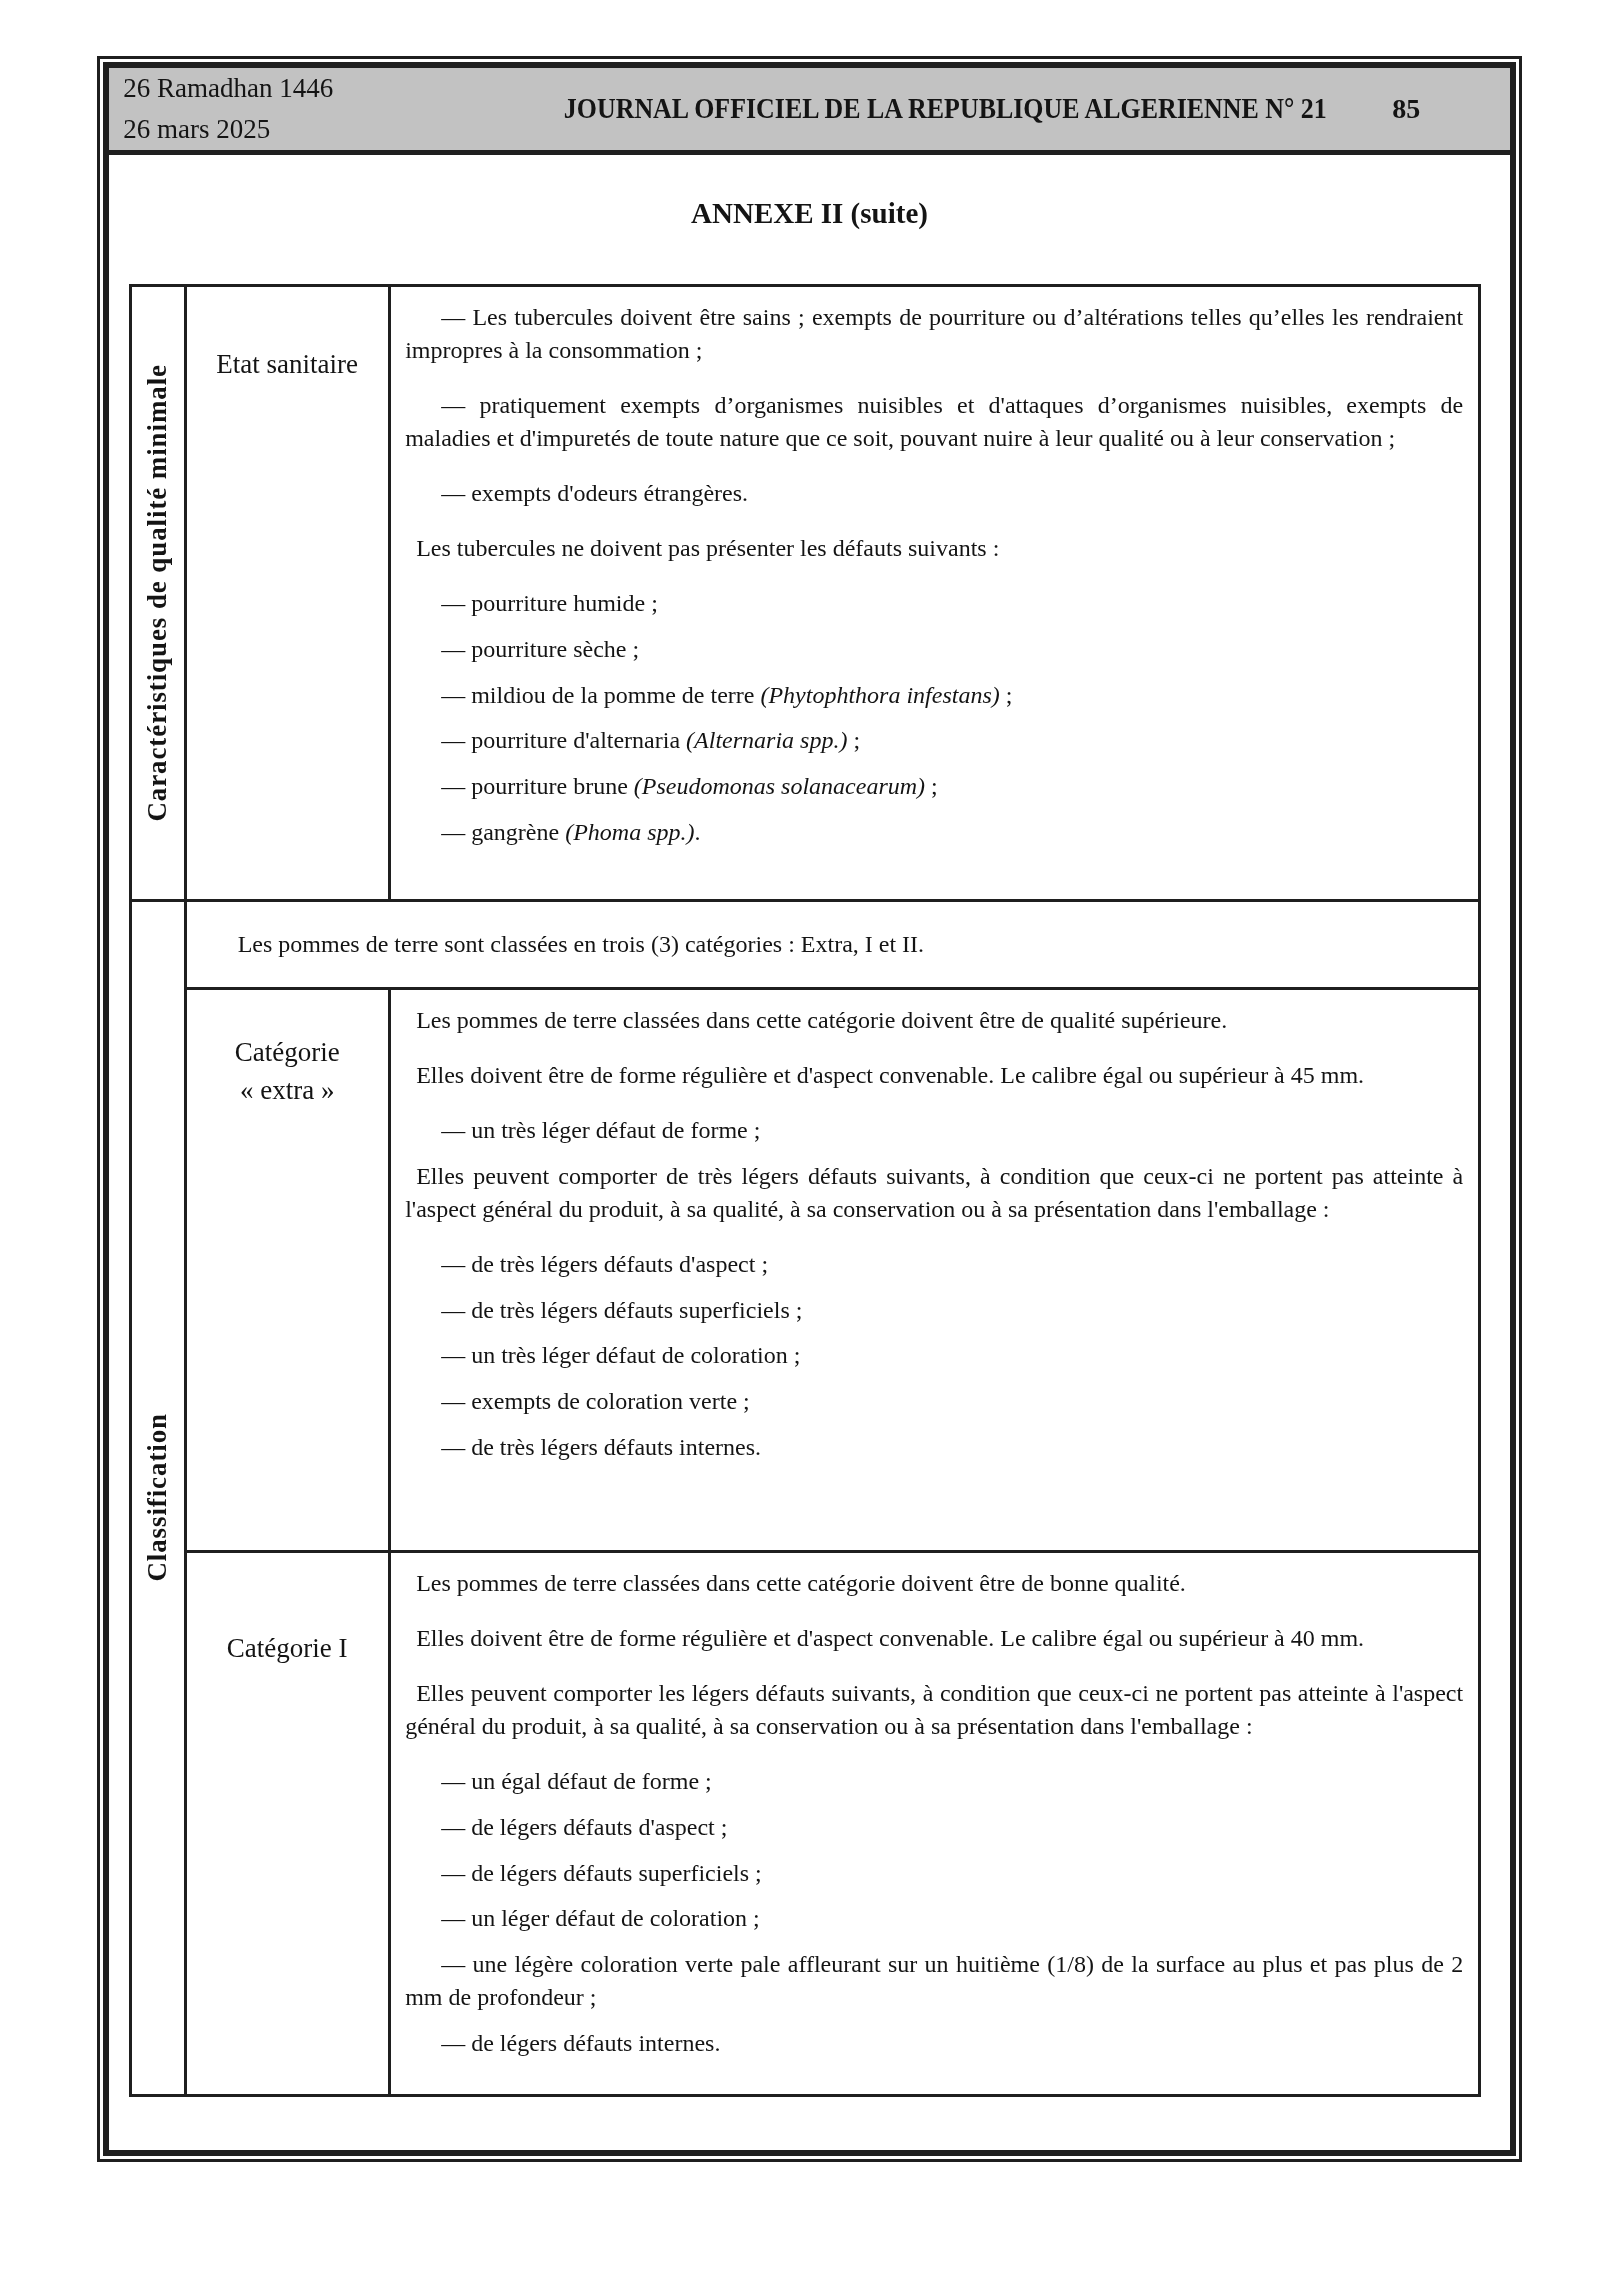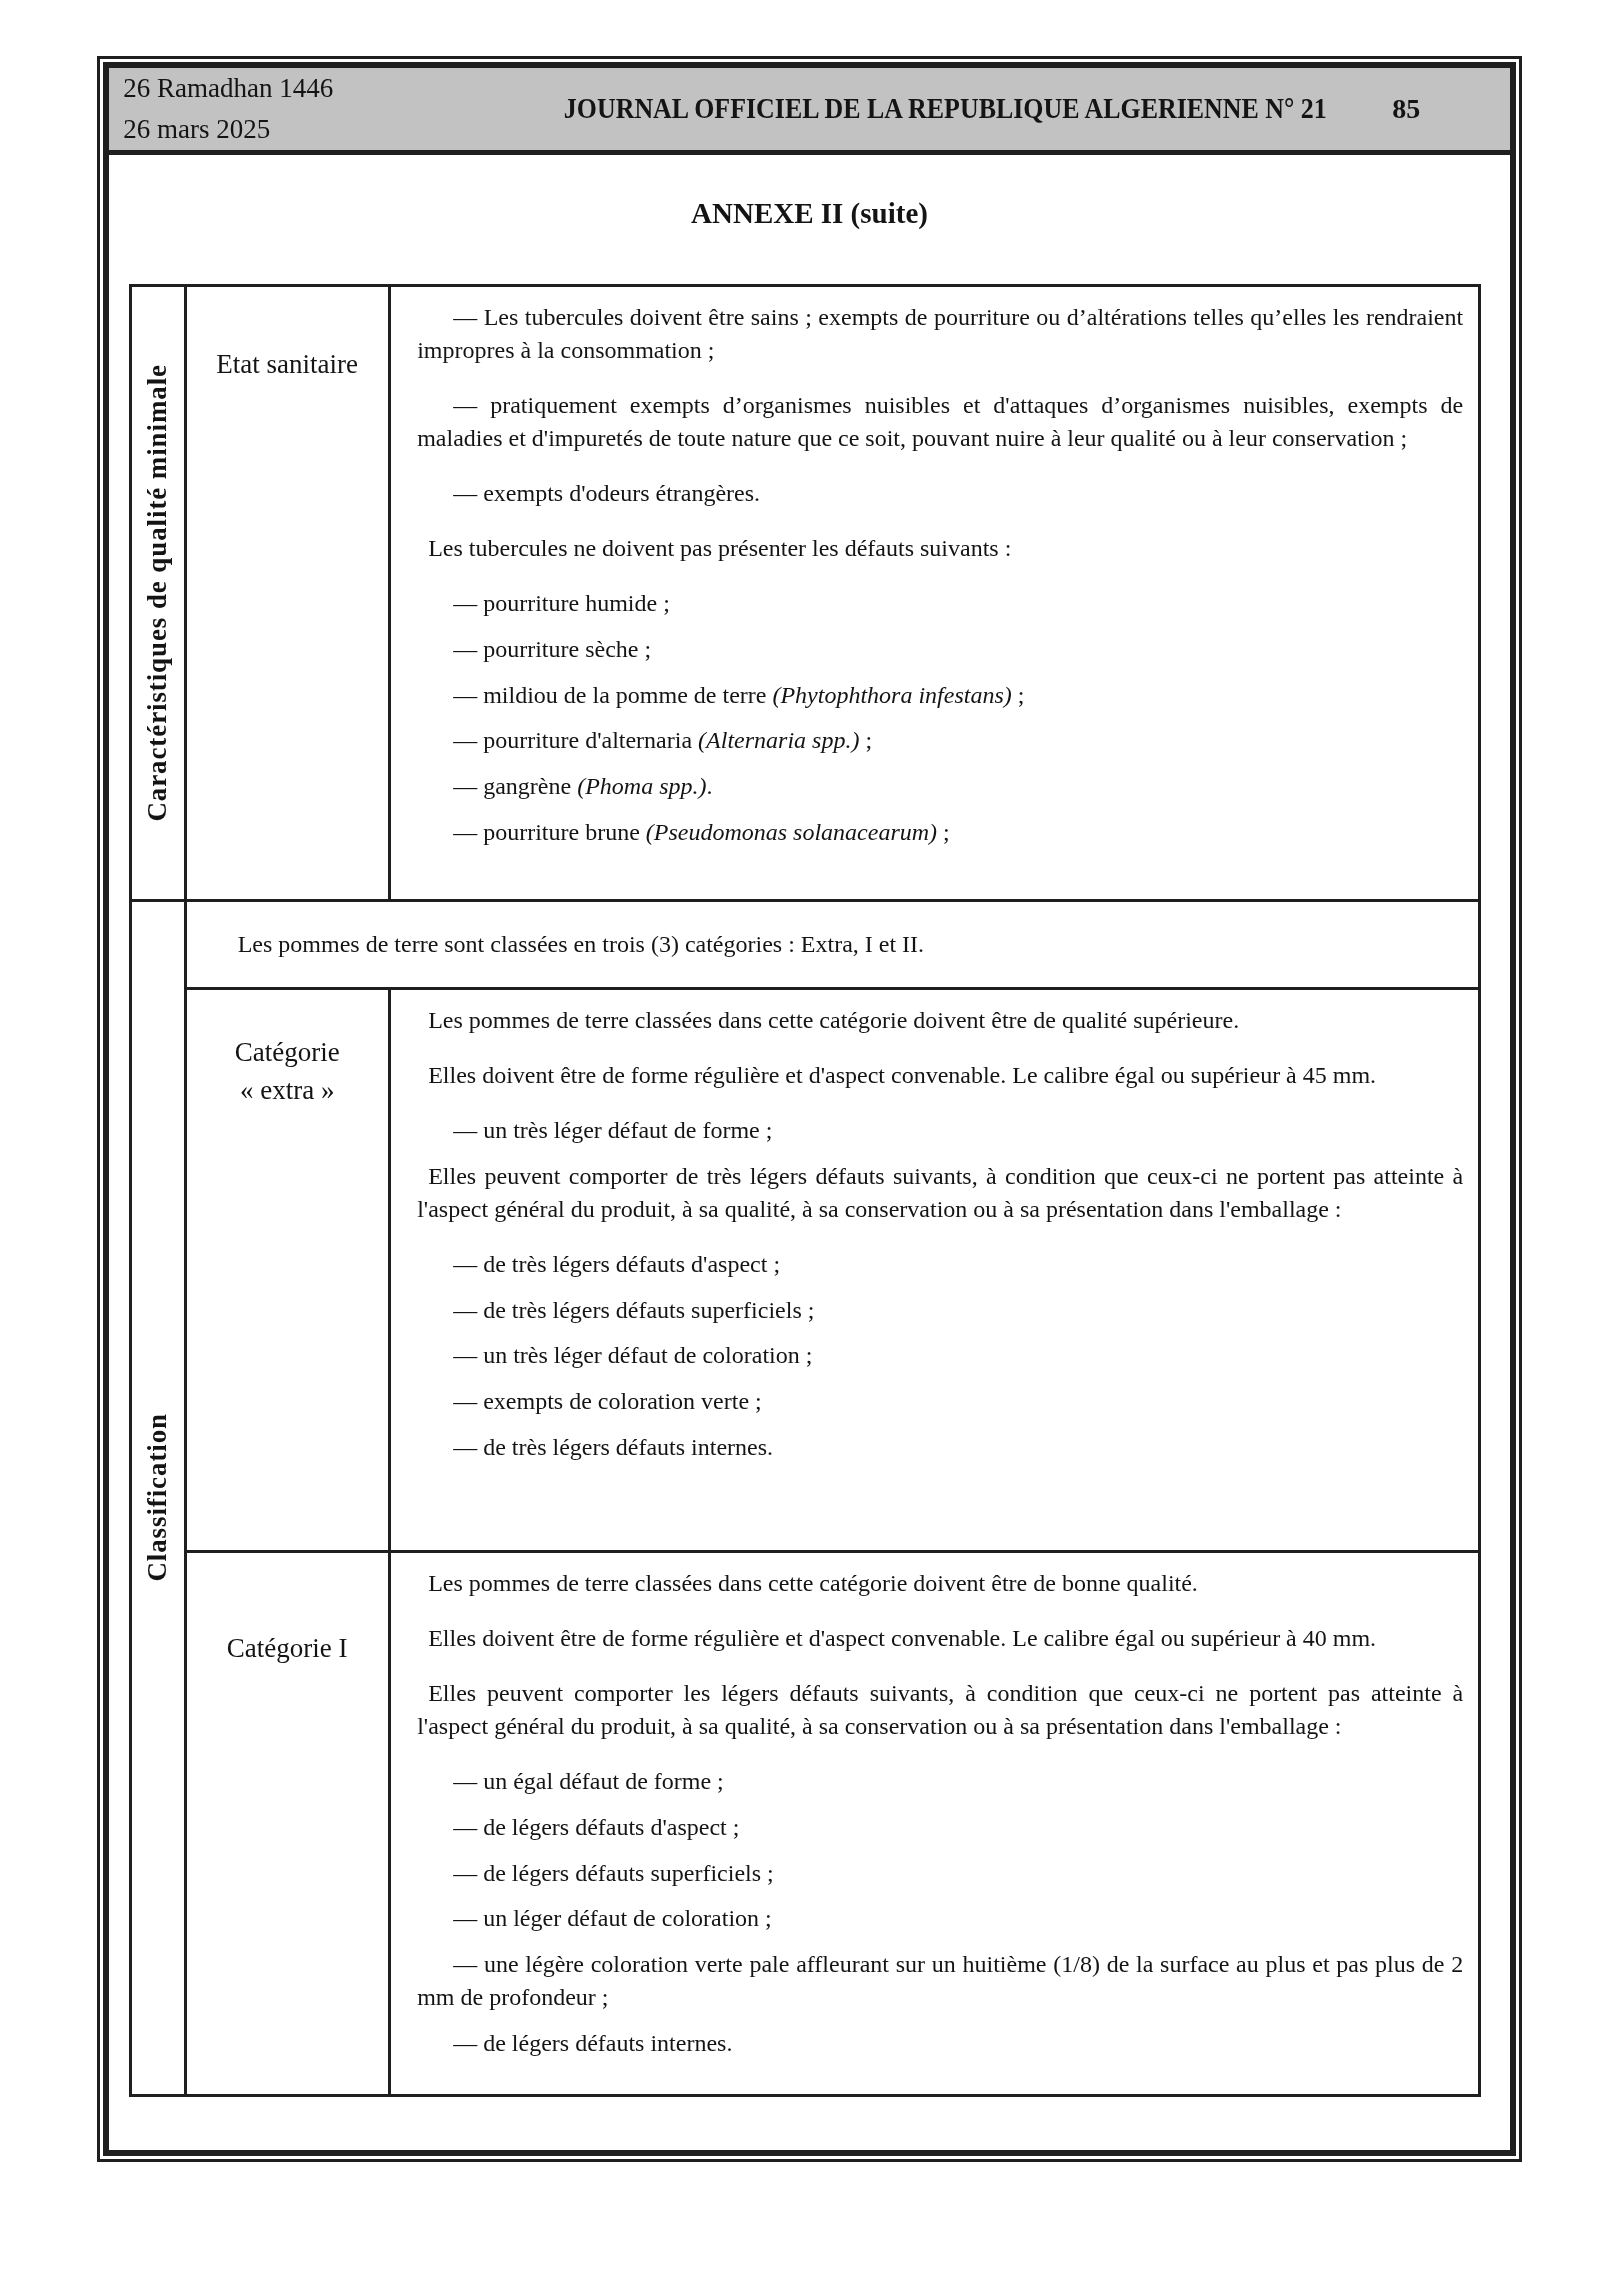--- a/index.html
+++ b/index.html
@@ -122,21 +122,21 @@
     overflow: hidden;
   }
   .merged-cell {
     flex: 1;
     display: flex;
     align-items: center;
     padding-left: 51px;
     font-size: 24px;
     box-sizing: border-box;
   }
-  .para { text-align: justify; margin: 0 0 22px 12px; }
+  .para { text-align: justify; margin: 0 0 22px 0; }
   .para.plain  { text-indent: 11px; }
   .para.dash   { text-indent: 36px; }
   .para.bullet { text-indent: 36px; margin-bottom: 12.7px; }
   .para.merged { margin: 0; text-align: left; }
   .para .it { font-style: italic; }
 </style>
 </head>
 <body>
 
 <div class="page-frame">
@@ -166,22 +166,22 @@
               </div>
               <div class="content-cell">
                 <div class="para dash"><span>— Les tubercules doivent être sains ; exempts de pourriture ou d’altérations telles qu’elles les rendraient impropres à la consommation ;</span></div>
                 <div class="para dash"><span>— pratiquement exempts d’organismes nuisibles et d'attaques d’organismes nuisibles, exempts de maladies et d'impuretés de toute nature que ce soit, pouvant nuire à leur qualité ou à leur conservation ;</span></div>
                 <div class="para dash"><span>— exempts d'odeurs étrangères.</span></div>
                 <div class="para plain"><span>Les tubercules ne doivent pas présenter les défauts suivants :</span></div>
                 <div class="para bullet"><span>— pourriture humide ;</span></div>
                 <div class="para bullet"><span>— pourriture sèche ;</span></div>
                 <div class="para bullet"><span>— mildiou de la pomme de terre </span><span class="it">(Phytophthora infestans)</span><span> ;</span></div>
                 <div class="para bullet"><span>— pourriture d'alternaria </span><span class="it">(Alternaria spp.)</span><span> ;</span></div>
+                <div class="para bullet"><span>— pourriture brune </span><span class="it">(Pseudomonas solanacearum)</span><span> ;</span></div>
                 <div class="para bullet"><span>— gangrène </span><span class="it">(Phoma spp.)</span><span>.</span></div>
-                <div class="para bullet"><span>— pourriture brune </span><span class="it">(Pseudomonas solanacearum)</span><span> ;</span></div>
               </div>
             </div>
           </div>
       </section>
 
       <section class="section">
         <div class="v-cell">
           <div class="v-text">Classification</div>
         </div>
         <div class="section-body">

